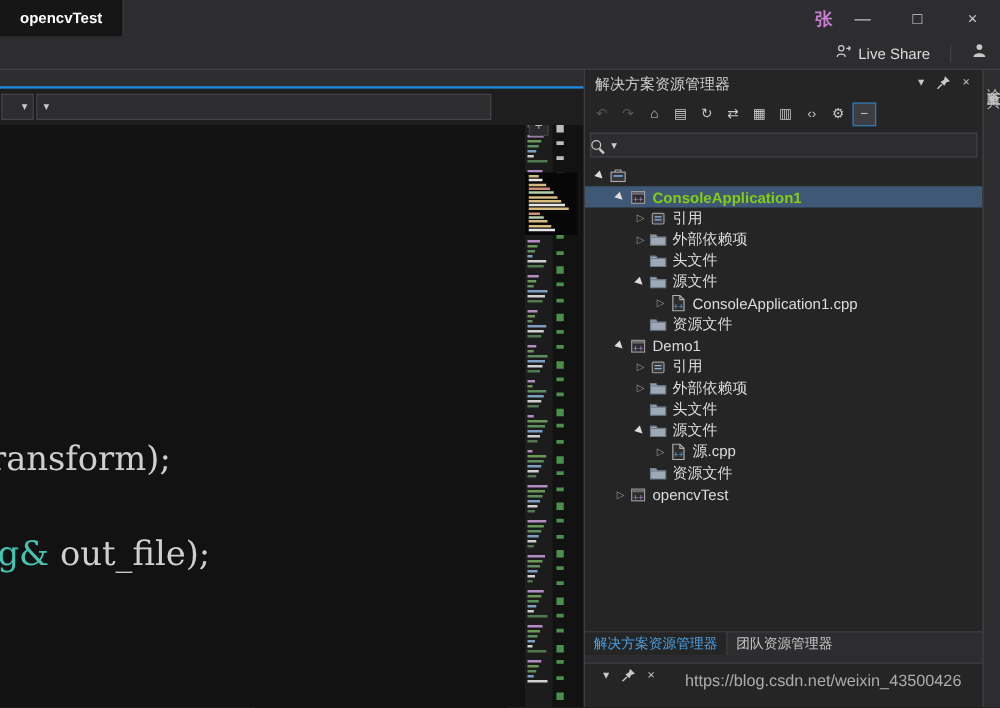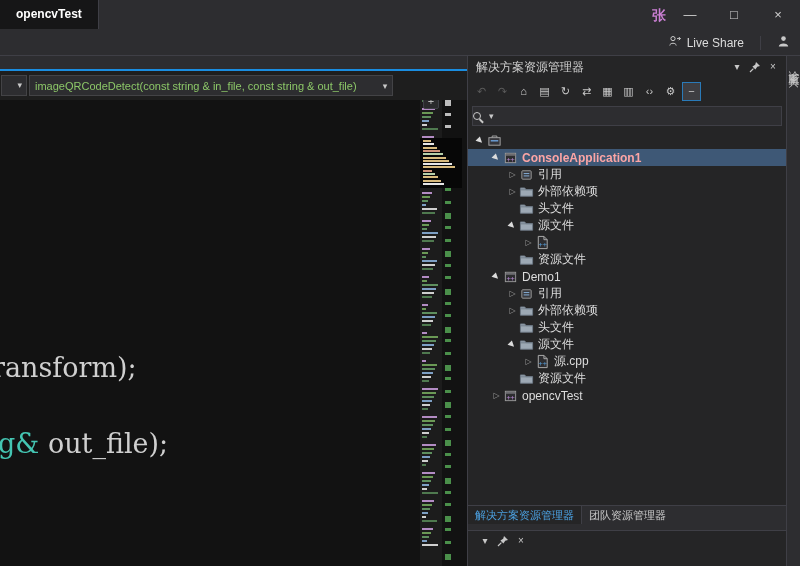--- a/index.html
+++ b/index.html
@@ -66,21 +66,21 @@
 
   .tree { position:absolute; left:0; right:0; top:76px; }
   .tree-row { height:17px; display:flex; align-items:center; white-space:nowrap; }
   .tree-row.selected { background:#3e5876; }
   .arrow { width:13px; text-align:center; font-size:8px; color:#9a9a9a; flex:0 0 13px; }
   .arrow.expanded { color:#dcdcdc; }
   .arrow.expanded b { display:inline-block; transform:rotate(45deg); font-weight:normal; }
   .ticon { width:15px; height:15px; margin-right:4px; flex:0 0 15px; }
   .ticon svg { width:15px; height:15px; }
   .tlabel { font-size:12px; color:#dcdcdc; }
-  .tree-row.selected .tlabel { color:#fca5a5; font-weight:bold; }
+  .tree-row.selected .tlabel { color:#84cc16; font-weight:bold; }
 
   .bottom-tabs { position:absolute; left:0; right:0; top:449px; height:19px; background:#2d2d30; display:flex; align-items:stretch; border-top:1px solid #3f3f46; }
   .btab { padding:0 7px; font-size:11px; line-height:18px; color:#c8c8c8; }
   .btab.active { background:#252526; color:#4ba0e0; border-right:1px solid #3f3f46; }
 
   .splitter { position:absolute; left:0; right:0; top:468px; height:6px; background:#2d2d30; }
   .props-header { position:absolute; left:0; right:0; top:474px; height:21px; background:#252526; border-top:1px solid #3f3f46;
                   display:flex; align-items:center; padding:0 4px 0 8px; }
   .props-body { position:absolute; left:0; right:0; top:495px; bottom:0; background:#252526; }
 
@@ -124,21 +124,20 @@
       </svg>
     </span>
   </div>
   <div class="top-divider"></div>
 
   <div class="editor">
     <div class="blue-line"></div>
     <div class="navbar">
       <div class="nav-scope">▾</div>
       <div class="nav-member">
-        <span class="nav-text">imageQRCodeDetect(const string &amp; in_file, const string &amp; out_file)</span>
         <span class="nav-caret">▾</span>
       </div>
     </div>
     <div class="code">
       <div id="code-frags">
           <div class="frag" style="top: 252px; left: -8px;"><span style="color: rgb(207, 207, 207);">ransform);</span></div>
           <div class="frag" style="top: 328px; left: -2px;"><span style="color: rgb(68, 197, 178);">g&amp;</span><span style="color: rgb(207, 207, 207);"> out_file);</span></div>
         </div>
       <div id="minimap">
           <div class="mline" style="top: 0px; width: 4px; background: rgb(79, 122, 79);"></div>
@@ -376,20 +375,21 @@
             </svg></span>
           <span class="tlabel">源文件</span>
         </div>
         <div class="tree-row" style="padding-left: 54px;">
           <span class="arrow collapsed">▷</span>
           <span class="ticon"><svg viewBox="0 0 16 16">
               <path d="M3.5 1.5 h6 l3.5 3.5 v9.5 h-9.5 z" fill="#2d2d30" stroke="#b0b0b0"></path>
               <path d="M9.5 1.5 v3.5 h3.5" fill="none" stroke="#b0b0b0"></path>
               <text x="3.8" y="12.6" font-size="7.5" fill="#569cd6" font-family="monospace">++</text>
             </svg></span>
+          <span class="tlabel">ConsoleApplication1.cpp</span>
         </div>
         <div class="tree-row" style="padding-left: 38px;">
           <span class="arrow none"></span>
           <span class="ticon"><svg viewBox="0 0 16 16">
               <path d="M1.5 4.2 h4.6 l1.4 1.8 h7 v7 h-13 z" fill="#9da9b5" stroke="#6e7a86"></path>
               <path d="M1.5 6.2 h13" stroke="#6e7a86"></path>
             </svg></span>
           <span class="tlabel">资源文件</span>
         </div>
         <div class="tree-row" style="padding-left: 22px;">
@@ -477,13 +477,14 @@
           <span class="hicon">×</span>
         </span>
     </div>
     <div class="props-body"></div>
   </div>
 
   <div class="side-strip">
     <div class="vtab">诊断工具</div>
   </div>
 
+  <div class="watermark">https://blog.csdn.net/weixin_43500426</div>
 </div>
 
 </body></html>

